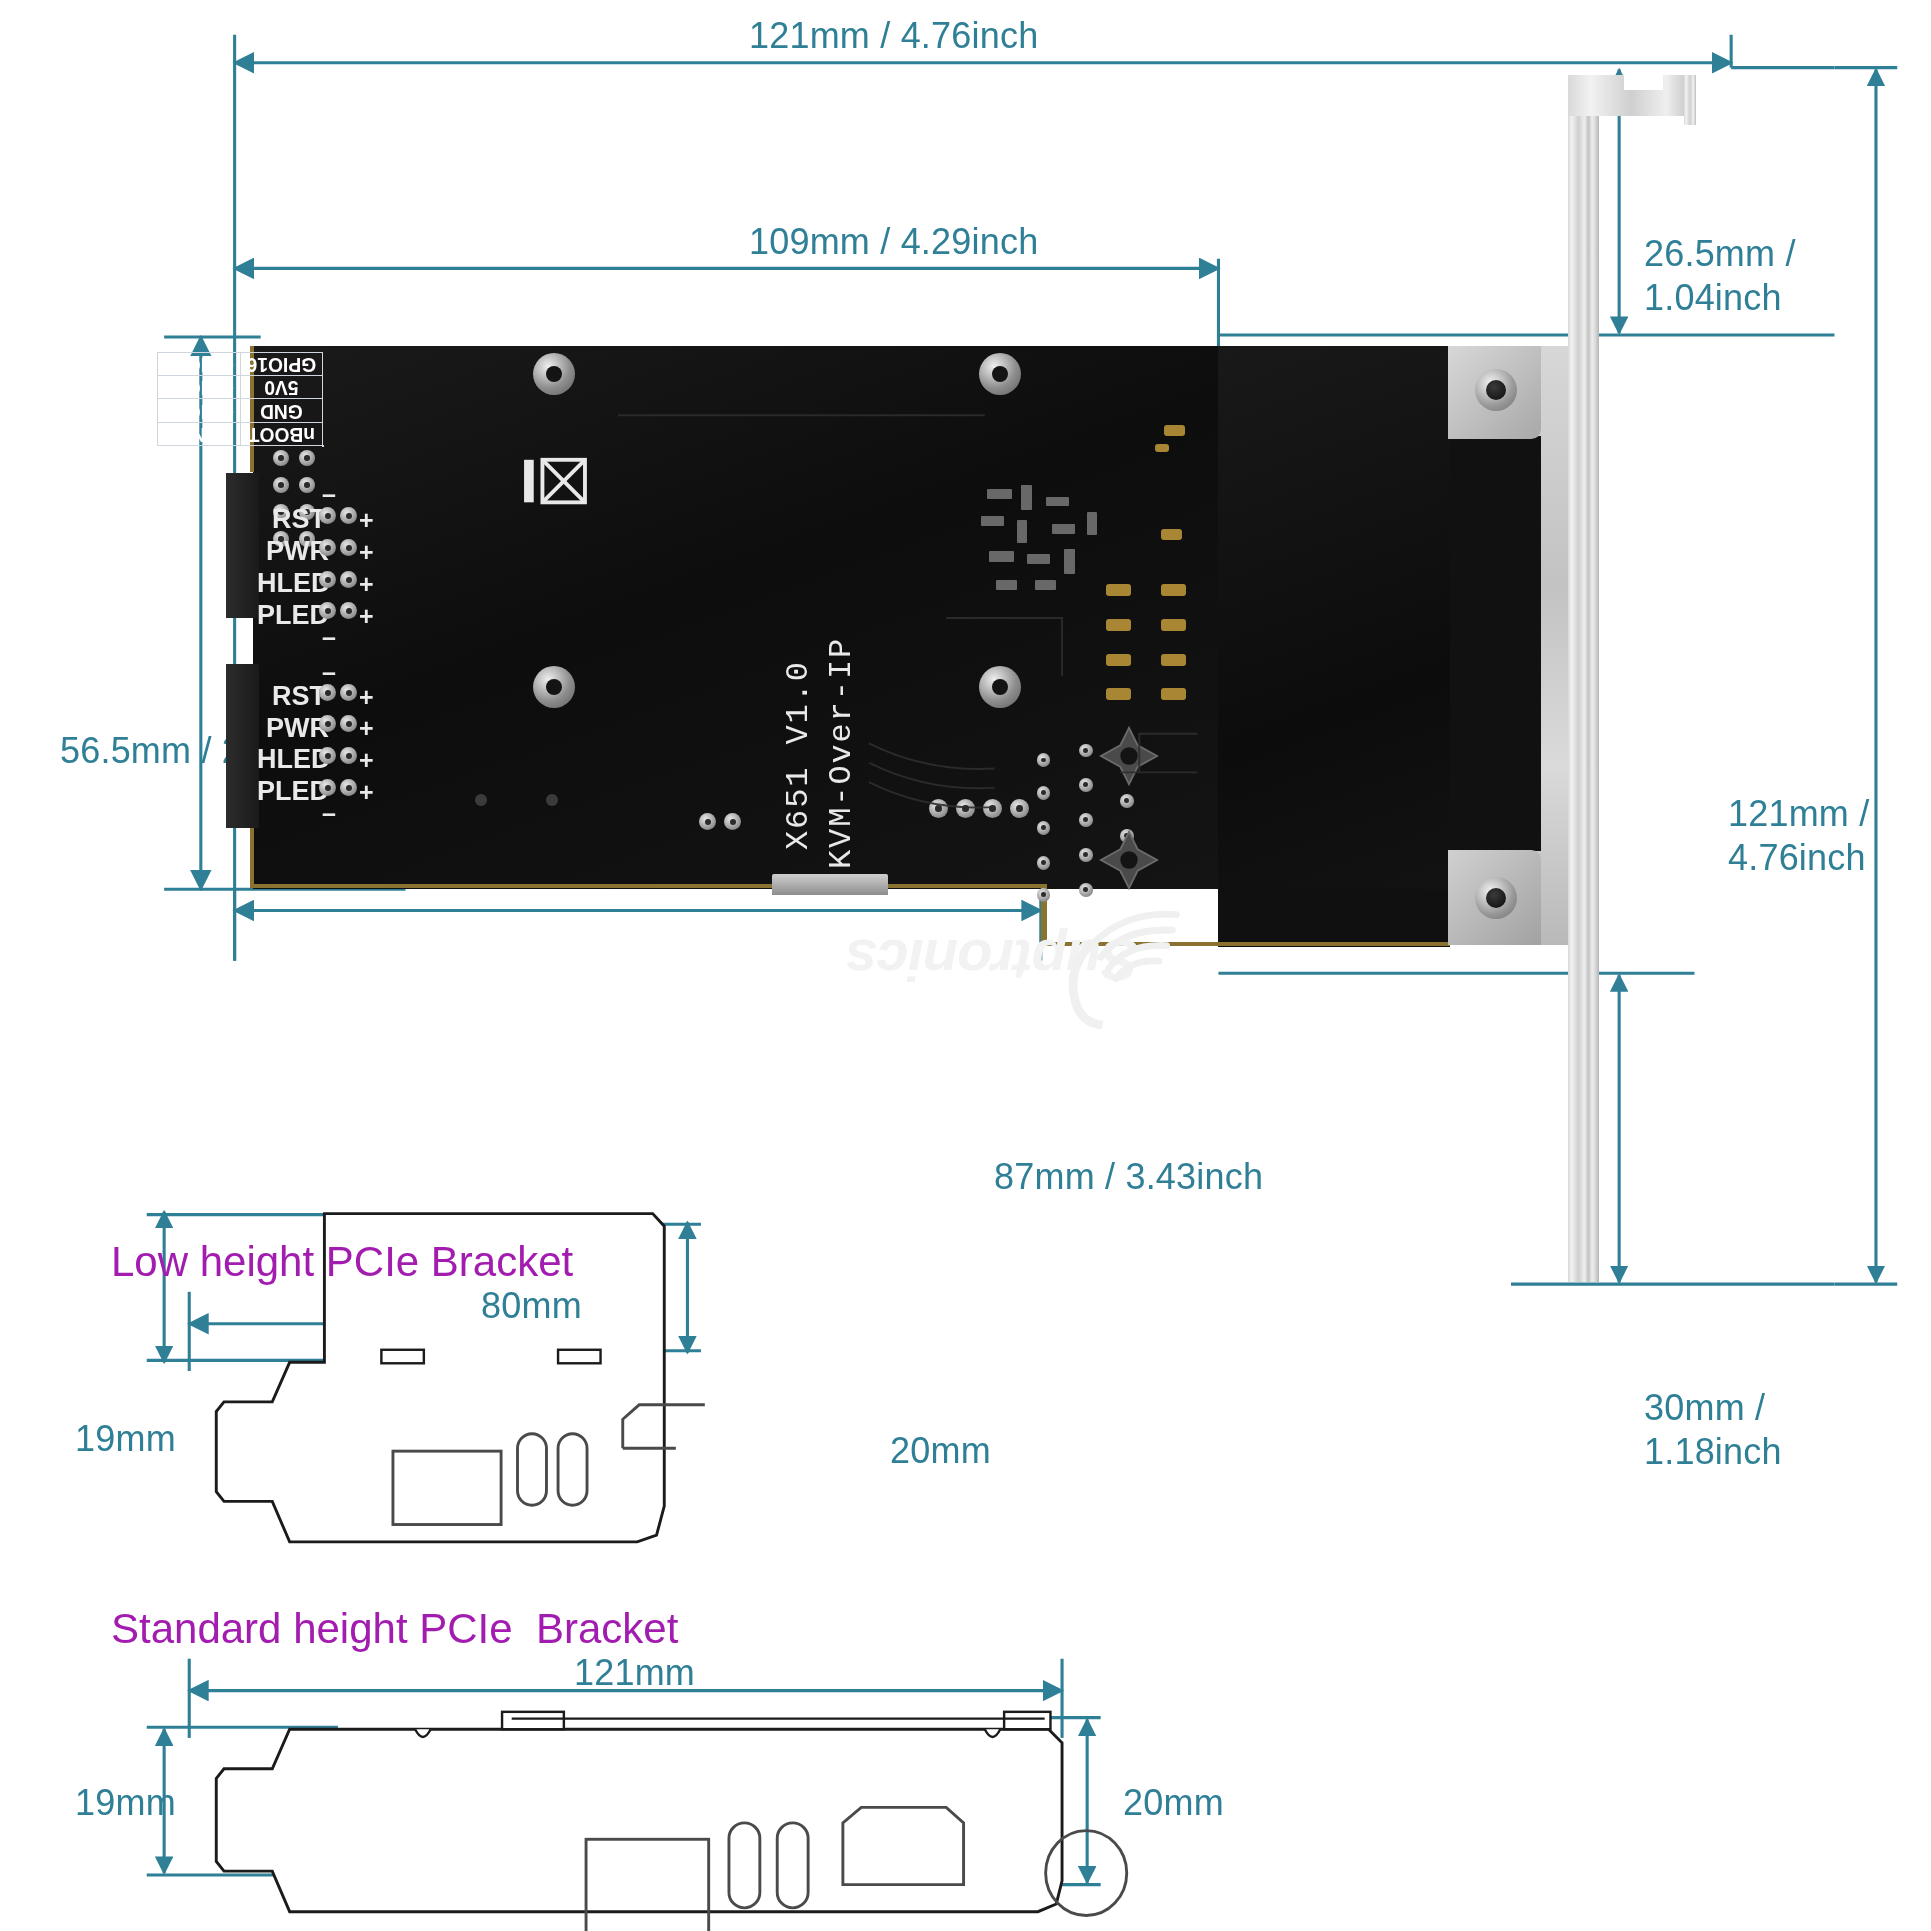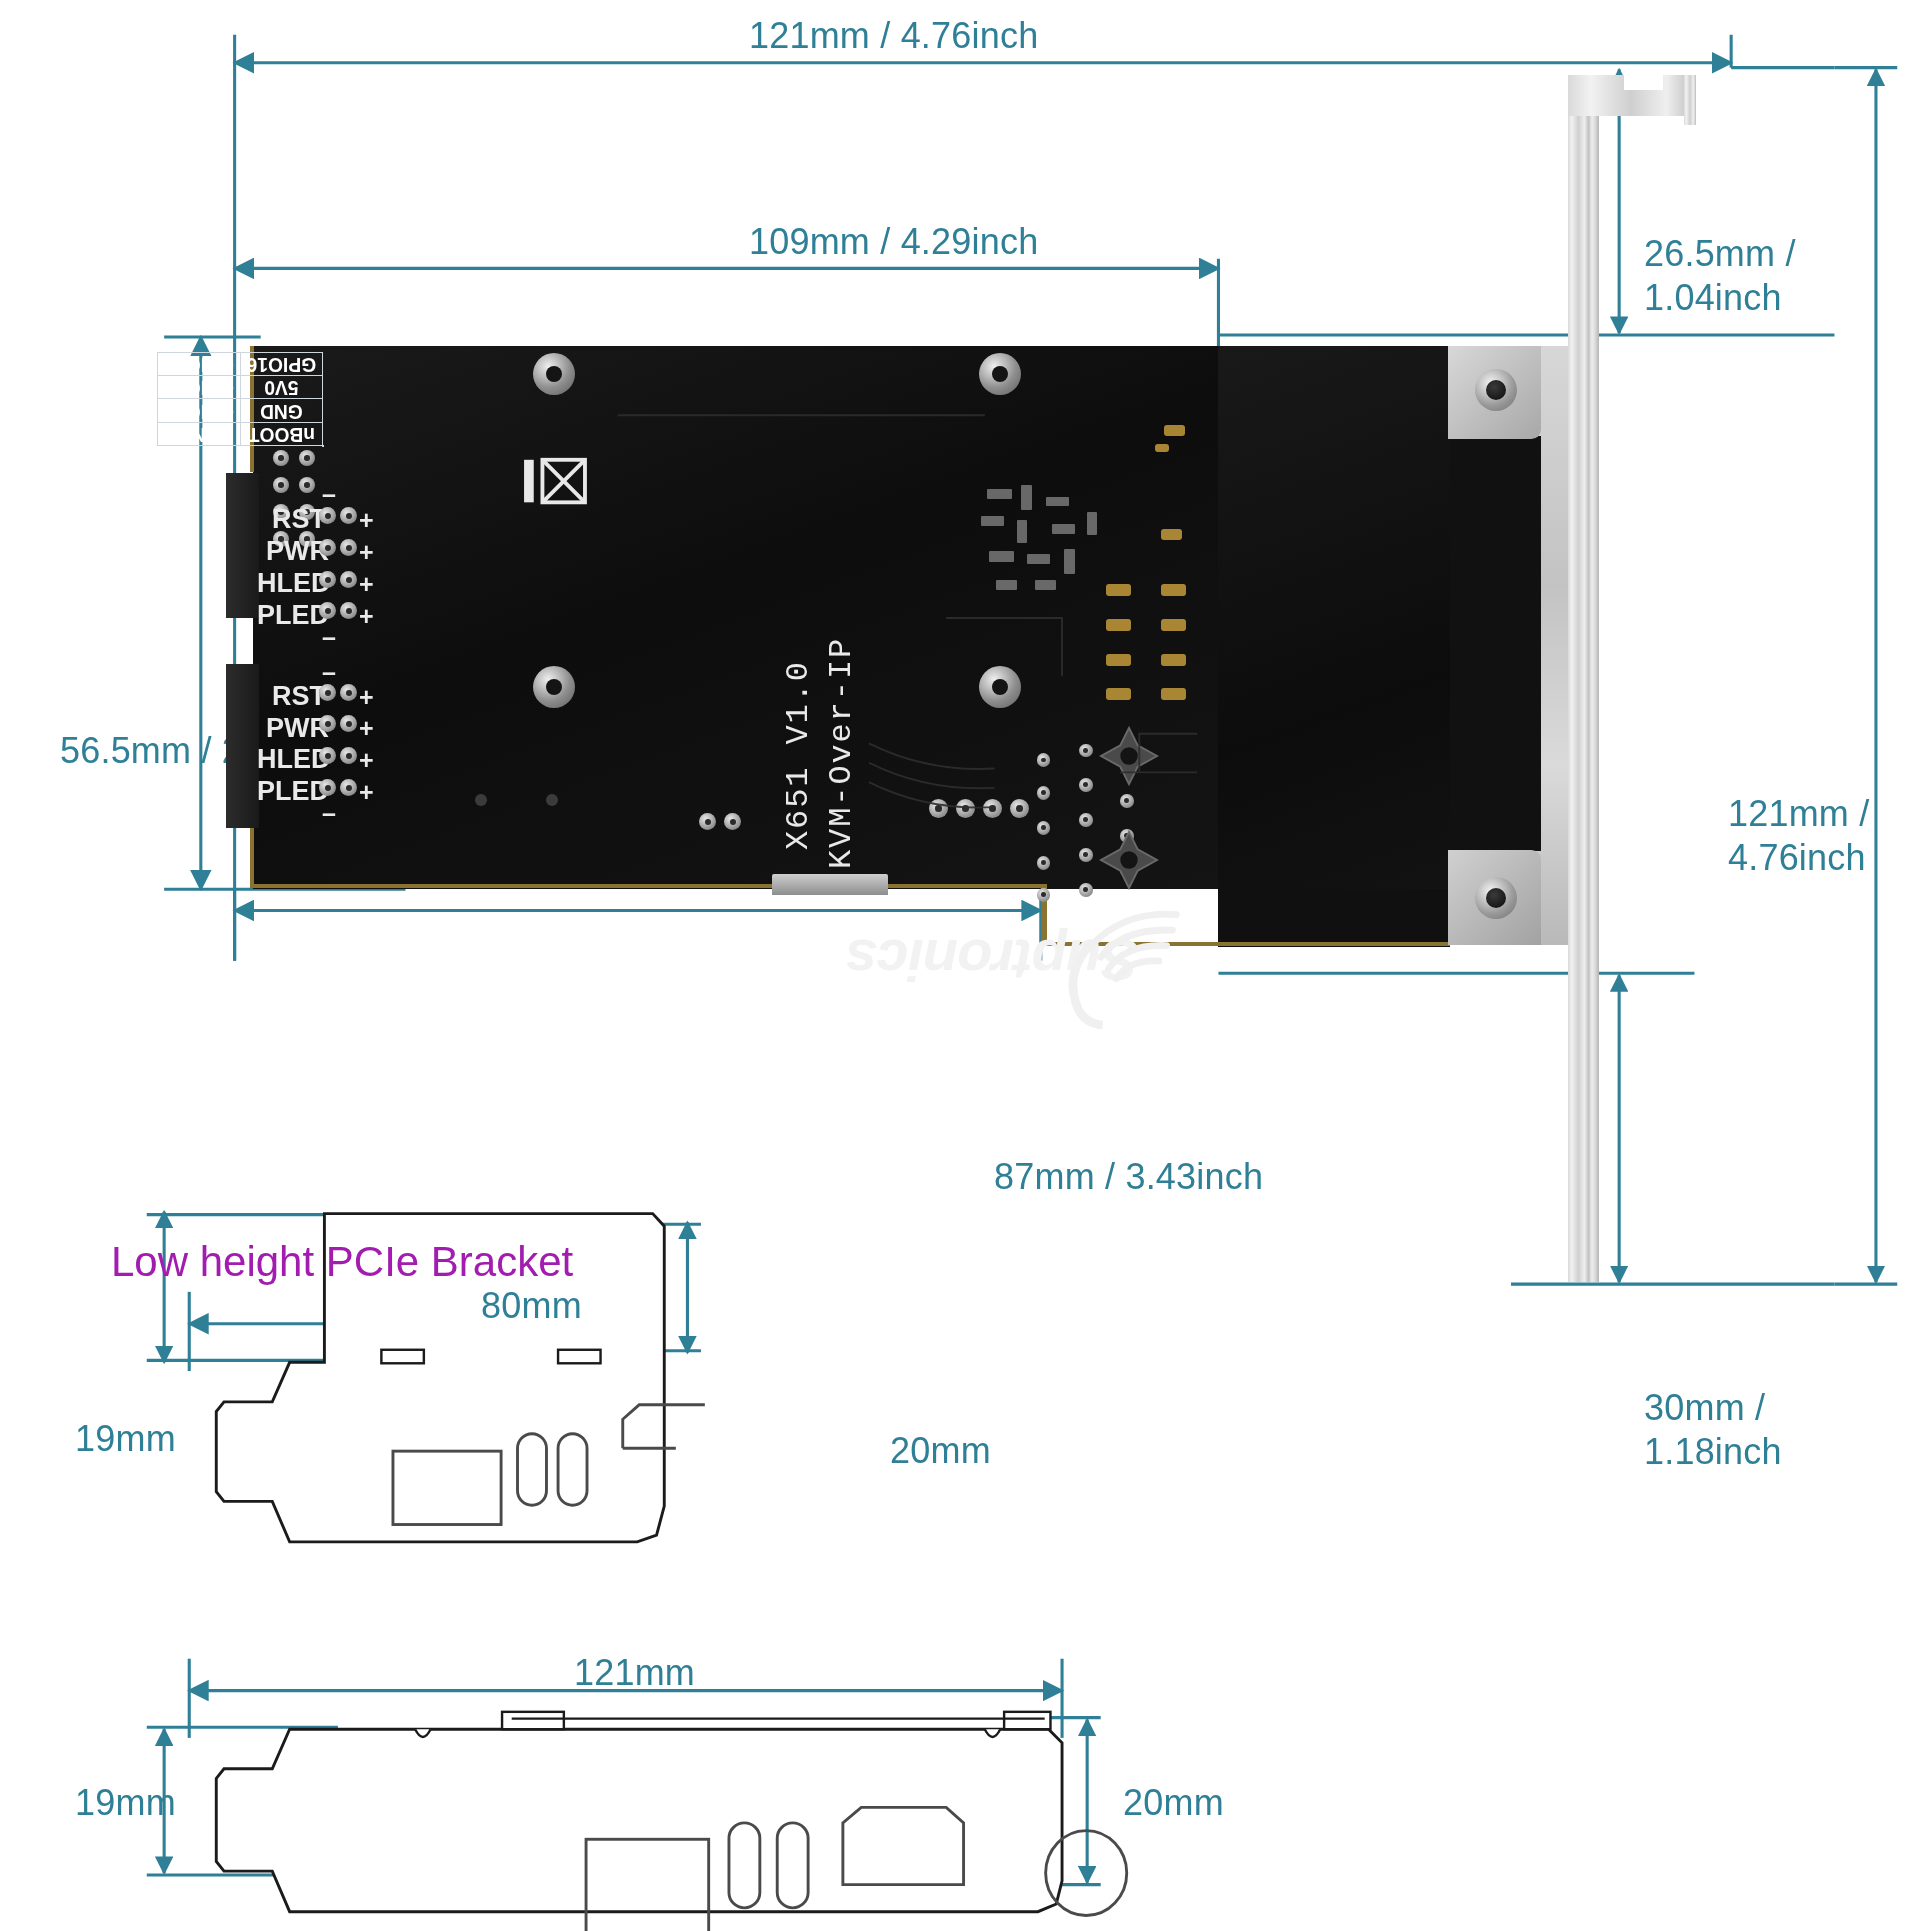--- a/index.html
+++ b/index.html
@@ -185,20 +185,21 @@
 4.76inch</div>
 
   <div class="dimtxt" style="left:1644px;top:1386px;">30mm /
 1.18inch</div>
 
   <div class="blktxt" style="left:111px;top:1239px;font-size:42px;">Low height PCIe Bracket</div>
   <div class="dimtxt" style="left:481px;top:1284px;">80mm</div>
   <div class="dimtxt" style="left:75px;top:1417px;">19mm</div>
   <div class="dimtxt" style="left:890px;top:1429px;">20mm</div>
 
+  <div class="blktxt" style="left:111px;top:1606px;font-size:42px;">Standard height PCIe  Bracket</div>
   <div class="dimtxt" style="left:574px;top:1651px;">121mm</div>
   <div class="dimtxt" style="left:75px;top:1781px;">19mm</div>
   <div class="dimtxt" style="left:1123px;top:1781px;">20mm</div>
 
   <div class="bracket" style="left:1568px;top:75px;width:21px;height:1207px;"></div>
   <div class="bracket2" style="left:1589px;top:75px;width:9.7px;height:1207px;"></div>
 
   <div class="bracket" style="left:1568px;top:75px;width:126px;height:41px;border-radius:0 3.9px 0 0;"></div>
   <div style="position:absolute;left:1624px;top:75px;width:39px;height:15.4px;background:#fff;"></div>
   <div class="bracket" style="left:1684px;top:75px;width:11.6px;height:50px;"></div>

